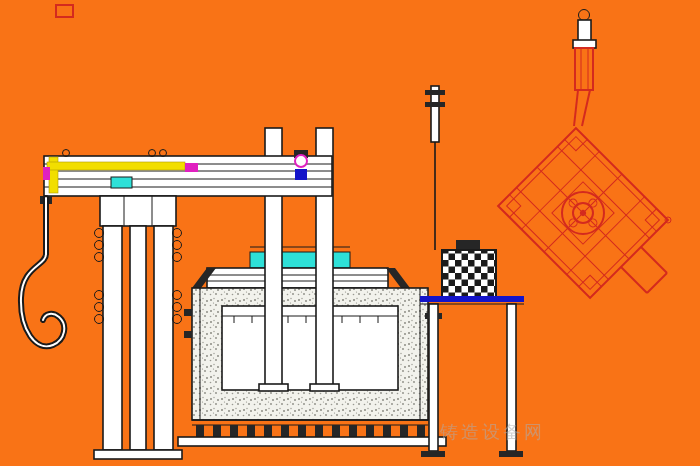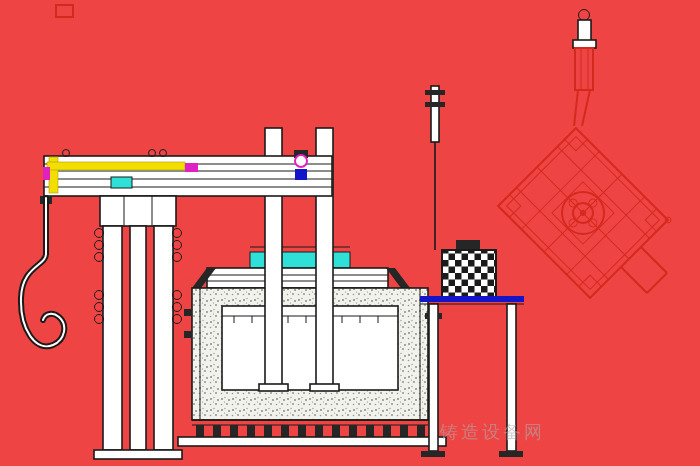--- a/index.html
+++ b/index.html
@@ -1,16 +1,16 @@
 <!DOCTYPE html>
 <html style="--line: #1b1b1b; --dark: #262626; --red: #d42a1e; --yellow: #f2de00; --magenta: #e020c0; --cyan: #2ee0d8; --blue: #1414c8; --stipple-bg: #f2f2ec; --stipple-dot: #8a8a82; --watermark: #adadad; --paper: #ffffff;"><head>
 <meta charset="utf-8">
 <style>
   html,body{margin:0;padding:0;background:#fff;}
-  #stage{position:relative;width:700px;height:466px;background:#ef4444;overflow:hidden;
+  #stage{position:relative;width:700px;height:466px;background:#f97316;overflow:hidden;
          font-family:"Liberation Sans",sans-serif;}
   svg{display:block}
   .k {stroke:var(--line,#1b1b1b);fill:none;stroke-width:1.6}
   .kt{stroke:var(--line,#1b1b1b);fill:none;stroke-width:1}
   .kf{stroke:var(--line,#1b1b1b);fill:#ffffff;stroke-width:1.6}
   .dk{fill:var(--dark,#262626);stroke:none}
   .rd{stroke:var(--red,#d42a1e);fill:none;stroke-width:2}
   .rdt{stroke:var(--red,#d42a1e);fill:none;stroke-width:1}
   .yw{fill:var(--yellow,#f2de00);stroke:#b09a00;stroke-width:.6}
   .mg{fill:var(--magenta,#e020c0)}

